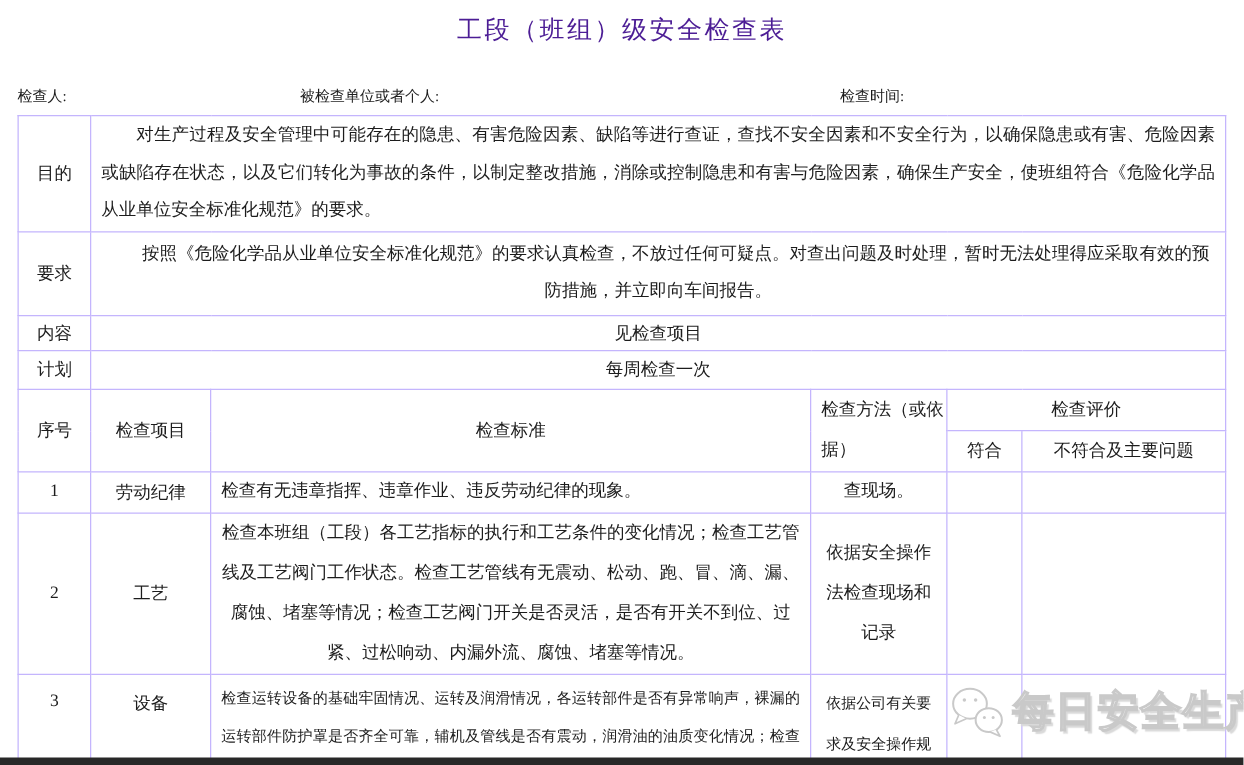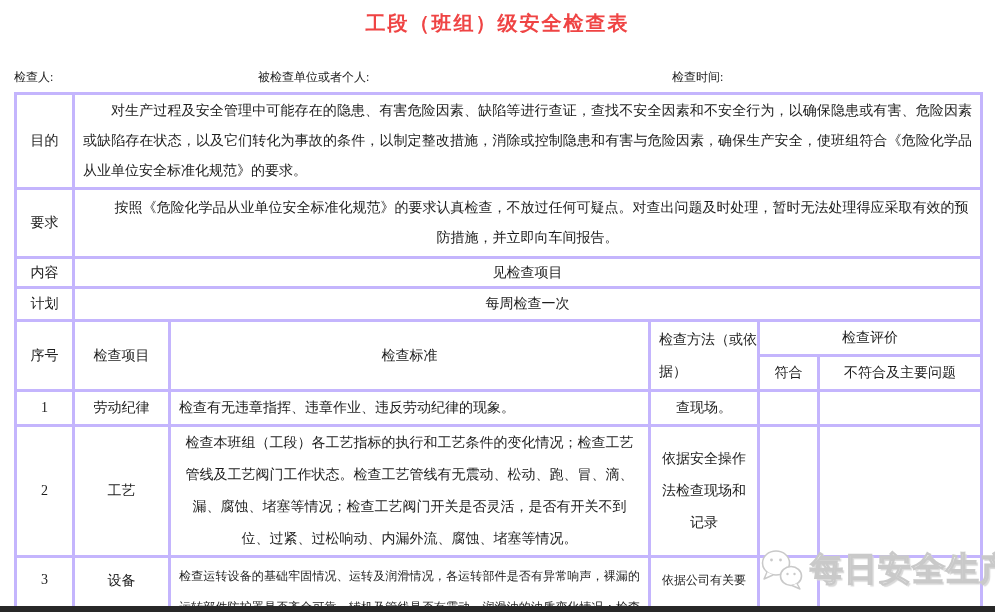--- a/index.html
+++ b/index.html
@@ -2,34 +2,34 @@
 <html><head>
 <meta charset="utf-8">
 <style>
   html,body{margin:0;padding:0;background:#ffffff;}
   .sheet{
     position:relative;width:995px;height:612px;overflow:hidden;background:#fff;
     font-family:"Liberation Serif","DejaVu Serif",serif;color:#1c1c1c;
   }
   .title{
     position:absolute;top:10px;left:0;width:100%;text-align:center;margin:0;
-    font-size:20px;font-weight:bold;letter-spacing:2px;color:#ef4444;
+    font-size:20px;font-weight:normal;letter-spacing:2px;color:#4c1d95;
   }
   .info-line{position:absolute;top:69px;left:0;width:100%;height:20px;font-size:12px;}
   .info-line .lab{position:absolute;white-space:nowrap;}
   .lab-inspector{left:14px;}
-  .lab-unit{left:240px;margin-left:18px;}
+  .lab-unit{left:240px;}
   .lab-time{left:672px;}
 
   table.grid{
     position:absolute;top:92px;left:14px;width:966px;
     border-collapse:collapse;table-layout:fixed;
     font-size:14px;color:#1c1c1c;
   }
-  table.grid td{border:3px solid #c4b5fd;padding:0 8px;vertical-align:middle;overflow:hidden;}
+  table.grid td{border:1px solid #c4b5fd;padding:0 8px;vertical-align:middle;overflow:hidden;}
   td.lbl{text-align:center;}
   td.ctr{text-align:center;}
   td.para{text-align:justify;line-height:30px;}
   td.para .ind{text-indent:2em;display:block;}
   tr.r-purpose td{height:92px;}
   tr.r-require td{height:66px;text-align:center;}
   tr.r-content td{height:27px;margin-left:48px;}
   tr.r-plan td{height:30px;}
   tr.r-head1 td{height:32px;text-align:center;}
   tr.r-head2 td{height:32px;text-align:center;}

